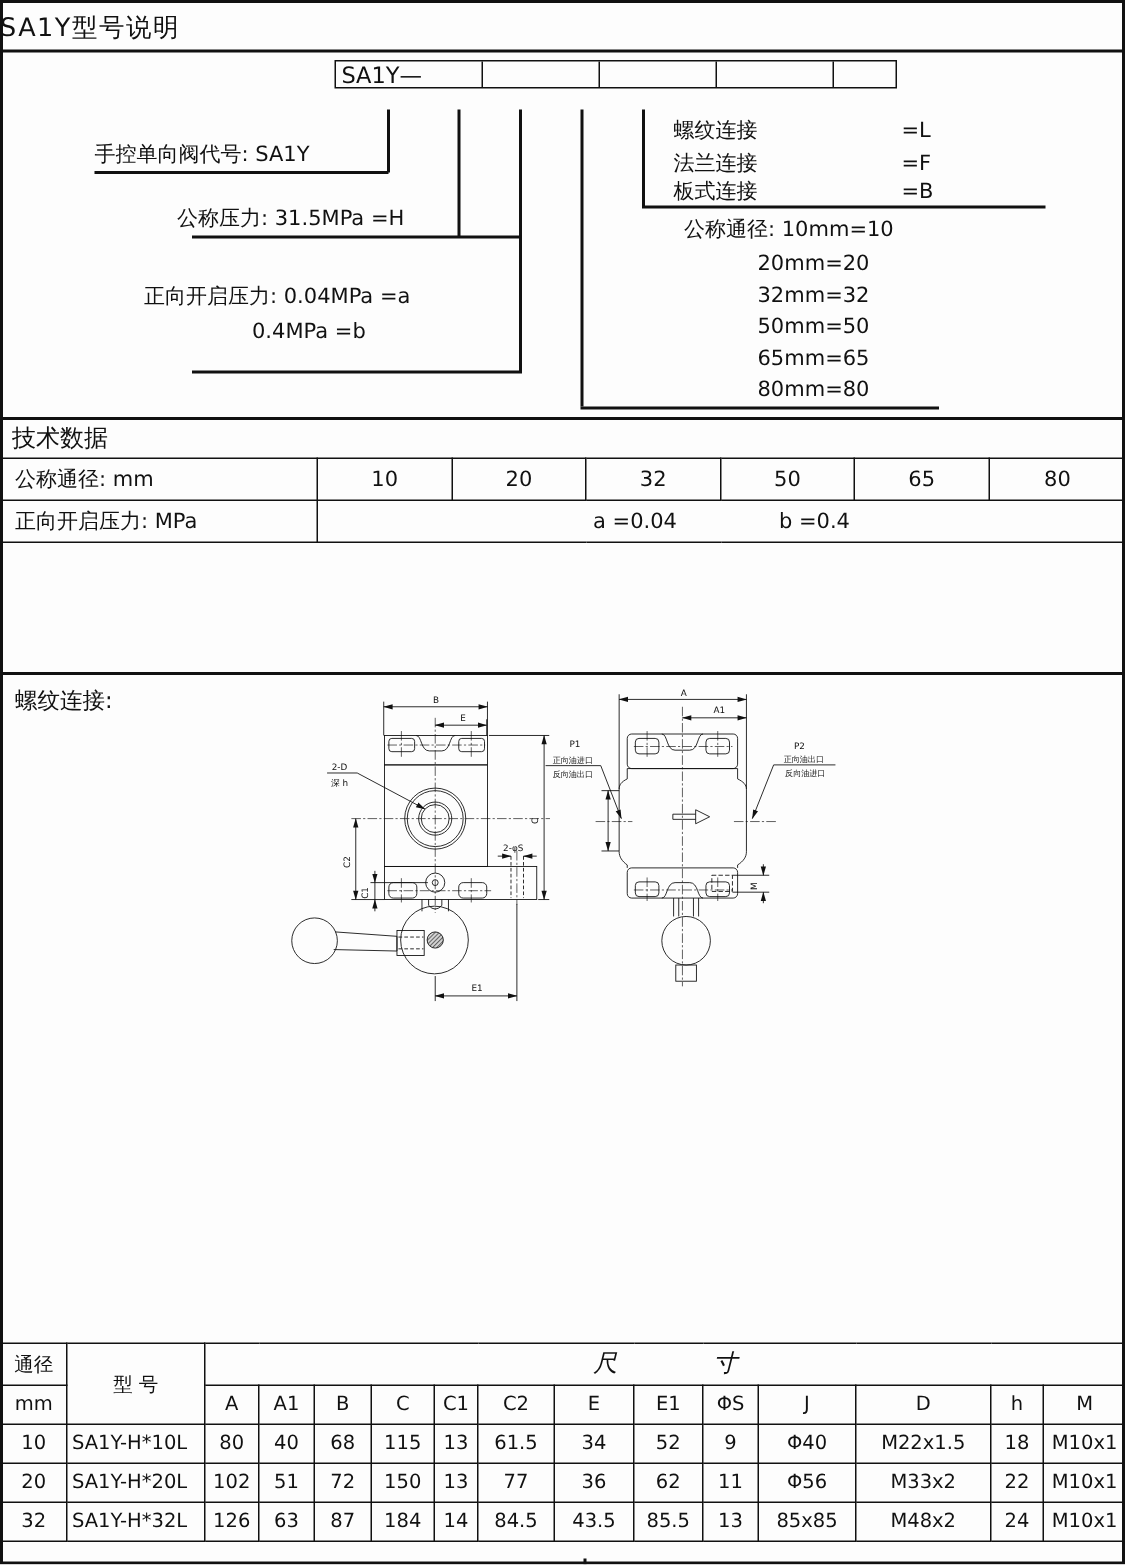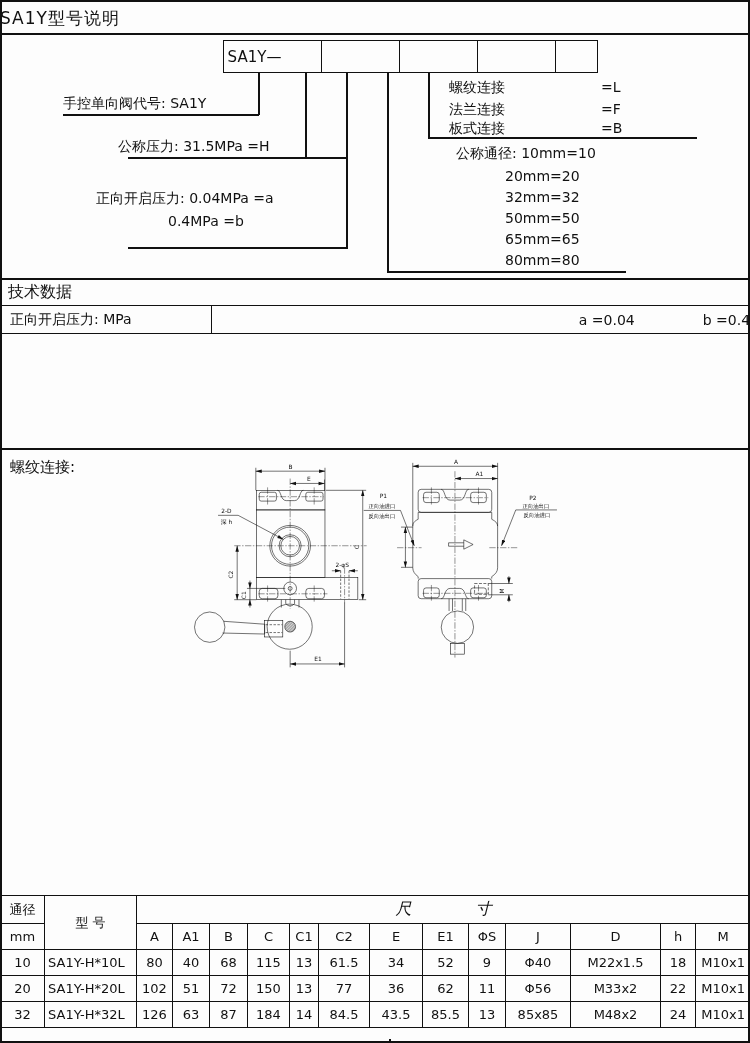--- a/index.html
+++ b/index.html
@@ -8,30 +8,30 @@
     font-family:"DejaVu Sans","Liberation Sans",sans-serif;color:#111;overflow:hidden;
   }
   .page-border{position:absolute;inset:0;border:2px solid #111;pointer-events:none;z-index:50;}
   .abs{position:absolute;}
   .lbl{position:absolute;font-size:14px;white-space:nowrap;line-height:1.1;}
   .vline{position:absolute;width:1.5px;background:#111;}
   .hline{position:absolute;height:1.5px;background:#111;}
   .sect-line{position:absolute;left:0;width:750px;height:2px;background:#111;}
   .title{position:absolute;left:0;top:7px;font-size:17px;letter-spacing:1px;}
   
-  .code-box{position:absolute;left:223px;top:40px;height:33px;display:flex;border:1.5px solid #111;box-sizing:border-box;gap:36px;}
+  .code-box{position:absolute;left:223px;top:40px;height:19px;display:flex;border:1.5px solid #111;box-sizing:border-box;gap:36px;}
   .code-cell{border-left:1.5px solid #111;width:41px;height:100%;}
   .code-cell.first{border-left:none;width:61px;display:flex;align-items:center;justify-content:center;font-size:15px;}
   
   table{border-collapse:collapse;table-layout:fixed;position:absolute;background:transparent;}
   td{border:1.5px solid #111;font-size:14px;text-align:center;padding:0;overflow:hidden;white-space:nowrap;}
   .tech{left:0;top:305px;width:750px;}
   .tech td{height:27px;}
   .tech td.rowlabel{text-align:left;padding-left:9px;}
-  .tech .spanvals{display:flex;justify-content:flex-end;gap:68px;}
+  .tech .spanvals{display:flex;justify-content:center;gap:68px;}
   .sizes{left:0;top:895px;width:750px;font-size:13px;}
   .sizes td{font-size:13px;}
   .sizes td.model{text-align:left;padding-left:3px;}
   .sizes .h1{height:28px;} .sizes .h2{height:26px;} .sizes .hd{height:26px;}
   .sizes td.sizehead{font-size:16px;font-style:italic;}
   svg text{font-family:"DejaVu Sans","Liberation Sans",sans-serif;fill:#111;}
   .heading2{position:absolute;font-size:16px;white-space:nowrap;}
 </style>
 </head>
 <body>
@@ -89,20 +89,29 @@
     <colgroup>
         <col style="width:211px">
         <col style="width:90px">
         <col style="width:89px">
         <col style="width:90px">
         <col style="width:89px">
         <col style="width:90px">
         <col style="width:91px">
       </colgroup>
     <tbody>
+        <tr>
+      <td class="rowlabel">公称通径: mm</td>
+      <td>10</td>
+      <td>20</td>
+      <td>32</td>
+      <td>50</td>
+      <td>65</td>
+      <td>80</td>
+    </tr>
     <tr>
       <td class="rowlabel">正向开启压力: MPa</td>
       <td colspan="6">
         <div class="spanvals">
           <span>a =0.04</span>
           <span>b =0.4</span>
         </div>
       </td>
     </tr>
   </tbody>

